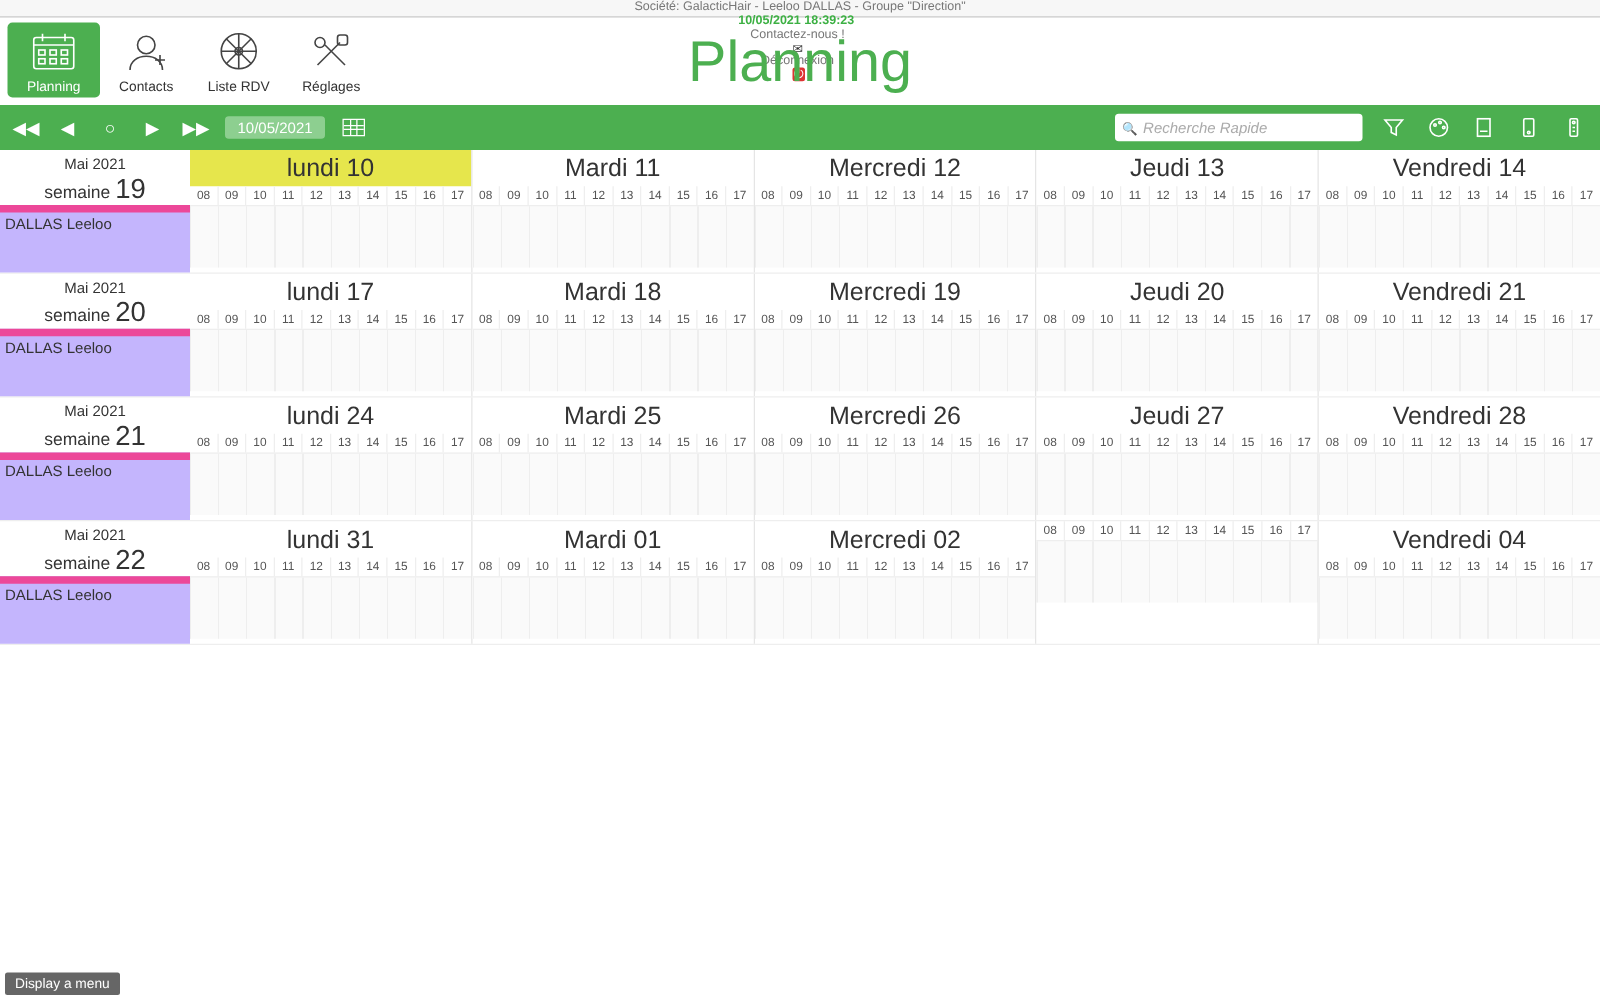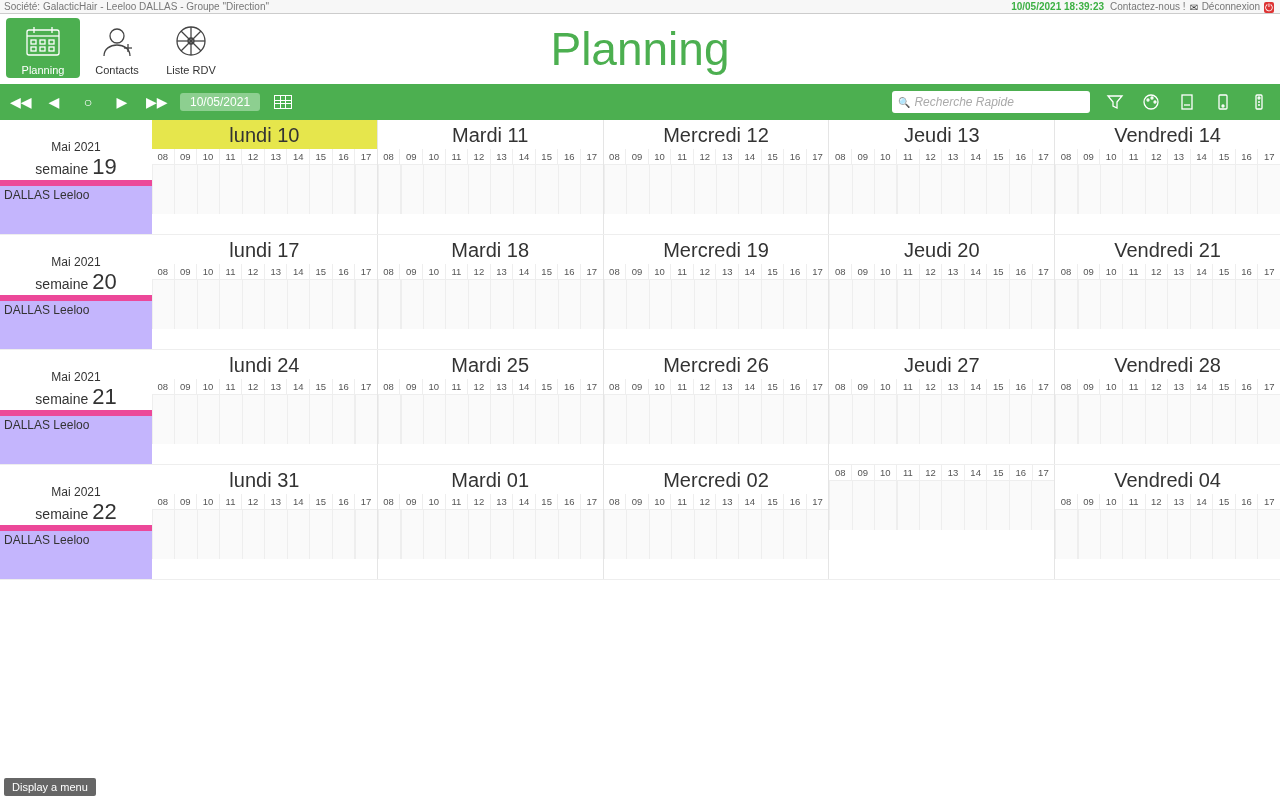--- a/index.html
+++ b/index.html
@@ -1,18 +1,18 @@
 <!DOCTYPE html>
 <html><head>
 <meta charset="utf-8">
 <style>
   * { box-sizing: border-box; margin: 0; padding: 0; }
   body { font-family: Arial, Helvetica, sans-serif; font-size: 12px; background: #fff; color: #333; width: 1280px; }
   
-  .statusbar { display: flex; align-items: center; height: 14px; padding: 0 4px; border-bottom: 1px solid #ccc; font-size: 10px; color: #777; background: #f7f7f7; }
+  .statusbar { display: flex; align-items: center; height: 14px; padding: 0 4px; border-bottom: 1px solid #ccc; font-size: 10px; color: #777; background: #f7f7f7; flex-direction: column; }
   .statusbar .spacer { flex: 1; }
   .statusbar .time { color: #3cb043; font-weight: bold; margin-right: 6px; }
   .statusbar .link { margin-right: 4px; cursor: pointer; }
   .statusbar .mailicon, .statusbar .powericon { display:inline-block; width:12px; height:10px; }
   .mailicon::before { content:"✉"; font-size:10px; color:#333; }
   .powericon::before { content:"⏻"; font-size:10px; color:#fff; background:#d33; border-radius:2px; padding:0 1px;}
   
   .mainnav { height: 70px; display: flex; align-items: flex-start; padding: 4px 6px 0 6px; position: relative; }
   .navbtn { width: 74px; text-align: center; cursor: pointer; border-radius:4px; padding:2px; }
   .navbtn .icon { height: 42px; display:flex; align-items:center; justify-content:center; }
@@ -32,21 +32,21 @@
       linear-gradient(#fff,#fff) 0 33%/100% 1px no-repeat,
       linear-gradient(#fff,#fff) 0 66%/100% 1px no-repeat; cursor:pointer;}
   .greenbar .spacer { flex:1; }
   .greenbar .search { background:#fff; border-radius:3px; height:22px; width:198px; display:flex; align-items:center; padding:0 6px; color:#aaa; font-size:12px; }
   .greenbar .search .mag::before{content:"🔍"; font-size:10px; margin-right:4px; color:#999;}
   .greenbar .tool { width:22px; height:22px; cursor:pointer; display:flex; align-items:center; justify-content:center;}
   .greenbar .tool svg{ stroke:#fff; fill:none; stroke-width:1.3;}
   
   .weekrow { display:flex; border-bottom:1px solid #eee; }
   .weeklabel { width:152px; }
-  .weeklabel .month { text-align:center; font-size:12px; padding-top:4px; color:#333;margin-top:16px;}
+  .weeklabel .month { text-align:center; font-size:12px; padding-top:4px; color:#333;}
   .weeklabel .weeknum { text-align:center; font-size:14px; color:#333; }
   .weeklabel .weeknum .big { font-size:22px; }
   .weeklabel .person { font-size:12px; padding:2px 4px; border-top:6px solid #ec4899; background:#c4b5fd; height:54px;}
   .days { flex:1; display:flex; }
   .daycol { flex:1; border-left:1px solid #e5e5e5; }
   .daycol:first-child{border-left:none;}
   .dayhead { text-align:center; font-size:20px; font-weight:300; padding:4px 0 2px 0; color:#333; }
   .dayhead.today { background:#e6e64c; }
   .hours { display:flex; }
   .hours .h { flex:1; text-align:center; font-size:9.5px; color:#555; border-left:1px solid #eee; padding:2px 0; }
@@ -103,20 +103,31 @@
       <svg width="38" height="34">
           <circle cx="19" cy="17" r="14"></circle>
           <circle cx="19" cy="17" r="3"></circle>
           <line x1="19" y1="3" x2="19" y2="31"></line>
           <line x1="5" y1="17" x2="33" y2="17"></line>
           <line x1="9" y1="7" x2="29" y2="27"></line>
           <line x1="29" y1="7" x2="9" y2="27"></line>
         </svg>
     </div>
     <div class="lbl">Liste RDV</div>
+  </div>
+  <div class="navbtn">
+    <div class="icon">
+      <svg width="38" height="34">
+          <line x1="8" y1="28" x2="26" y2="10"></line>
+          <rect x="24" y="4" width="8" height="8" rx="2"></rect>
+          <line x1="30" y1="28" x2="14" y2="12"></line>
+          <circle cx="10" cy="10" r="4"></circle>
+        </svg>
+    </div>
+    <div class="lbl">Réglages</div>
   </div>
   <div class="page-title">Planning</div>
 </div>
 
 <div class="greenbar">
   <span class="navicon">◀◀</span>
   <span class="navicon">◀</span>
   <span class="navicon circle"></span>
   <span class="navicon">▶</span>
   <span class="navicon">▶▶</span>

